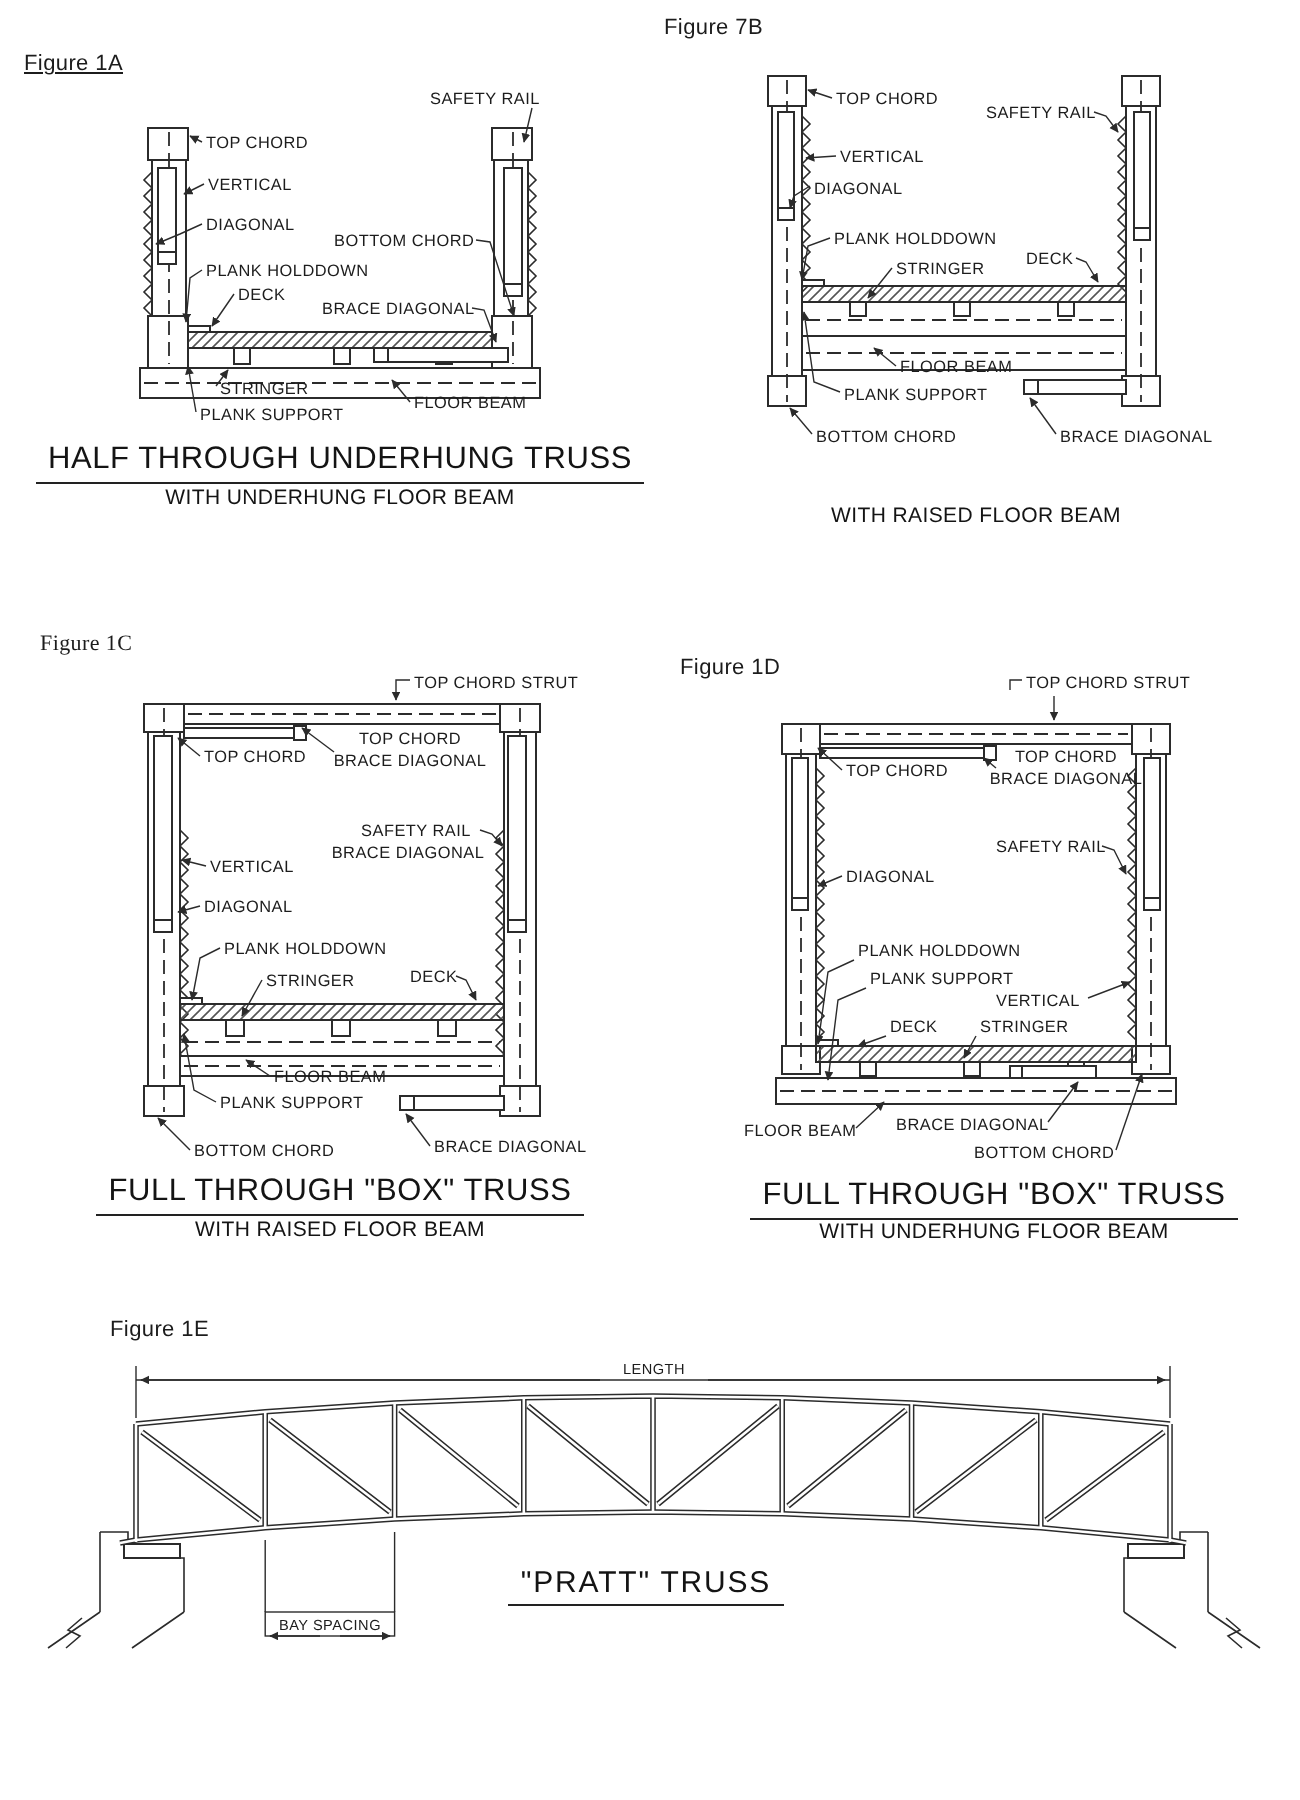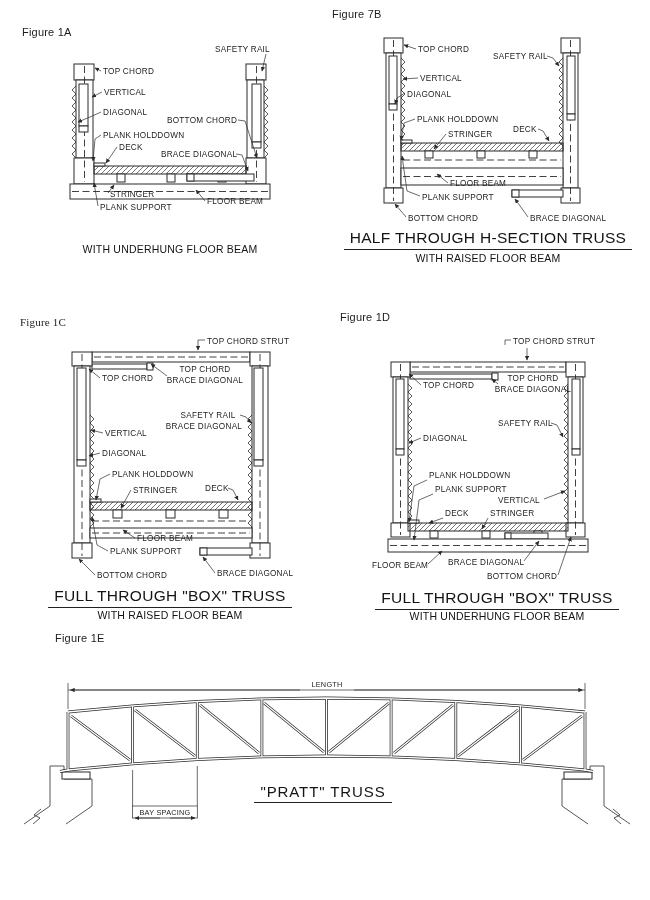--- a/index.html
+++ b/index.html
@@ -293,29 +293,29 @@
     <g>
       <path class="ldr" d="M132.6,770 V806 M197.3,766 V806"></path>
       <rect x="132.6" y="806" width="64.7" height="12" fill="#ffffff" stroke="#2b2b2b" stroke-width="0.7"></rect>
       <path class="ldr" marker-end="url(#arw)" d="M160,818 L135,818"></path>
       <path class="ldr" marker-end="url(#arw)" d="M170,818 L195,818"></path>
       <text class="t ts tm" x="165" y="815">BAY SPACING</text>
     </g>
   </g>
 </svg>
 
-<div class="figlabel" style="left:22px;top:26px;">Figure 1A</div>
+<div class="figlabel" style="left:12px;top:26px;text-decoration:underline;">Figure 1A</div>
 <div class="figlabel" style="left:332px;top:8px;">Figure 7B</div>
 <div class="figlabel" style="left:20px;top:316px;font-family:Liberation Serif, serif;">Figure 1C</div>
-<div class="figlabel" style="left:340px;top:311px;">Figure 1D</div>
-<div class="figlabel" style="left:55px;top:632px;">Figure 1E</div>
-
+<div class="figlabel" style="left:340px;top:328px;">Figure 1D</div>
+<div class="figlabel" style="left:55px;top:659px;">Figure 1E</div>
+
+<div class="title-wrap" style="left:8px;top:221px;width:324px;"><span class="t1">HALF THROUGH UNDERHUNG TRUSS</span></div>
 <div class="sub" style="left:8px;top:243px;width:324px;">WITH UNDERHUNG FLOOR BEAM</div>
 
-<div class="title-wrap" style="left:330px;top:229px;width:316px;"><span class="t1">HALF THROUGH H-SECTION TRUSS</span></div>
 <div class="sub" style="left:330px;top:252px;width:316px;">WITH RAISED FLOOR BEAM</div>
 
 <div class="title-wrap" style="left:8px;top:587px;width:324px;"><span class="t1">FULL THROUGH "BOX" TRUSS</span></div>
 <div class="sub" style="left:8px;top:609px;width:324px;">WITH RAISED FLOOR BEAM</div>
 
 <div class="title-wrap" style="left:337px;top:589px;width:320px;"><span class="t1">FULL THROUGH "BOX" TRUSS</span></div>
 <div class="sub" style="left:337px;top:610px;width:320px;">WITH UNDERHUNG FLOOR BEAM</div>
 
 <div class="title-wrap big" style="left:173px;top:783px;width:300px;"><span class="t1">"PRATT" TRUSS</span></div>
 

